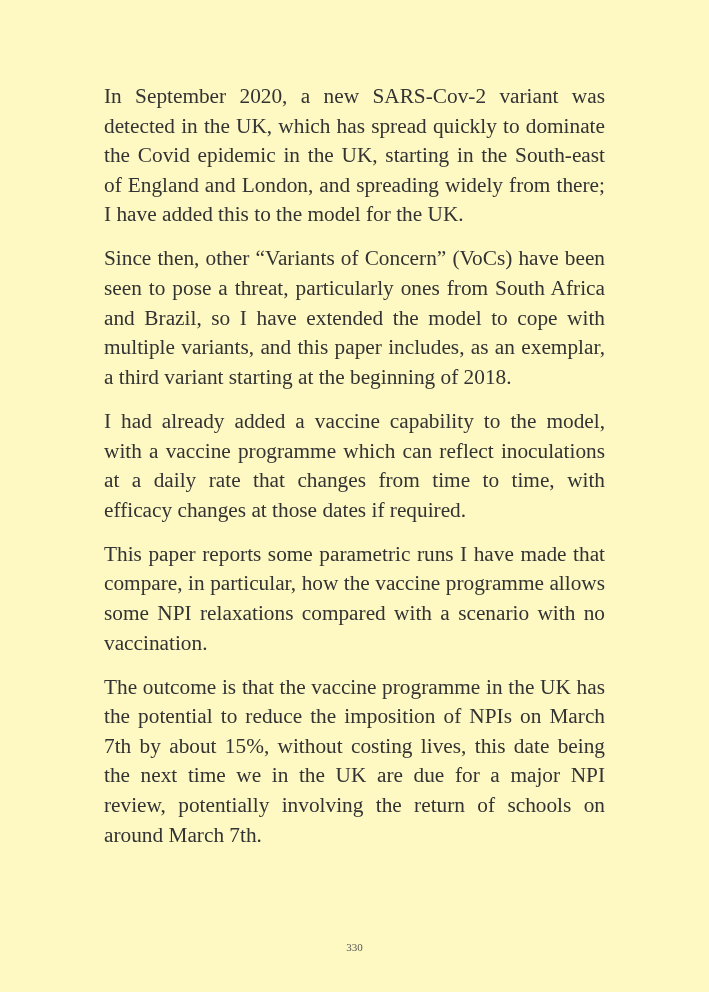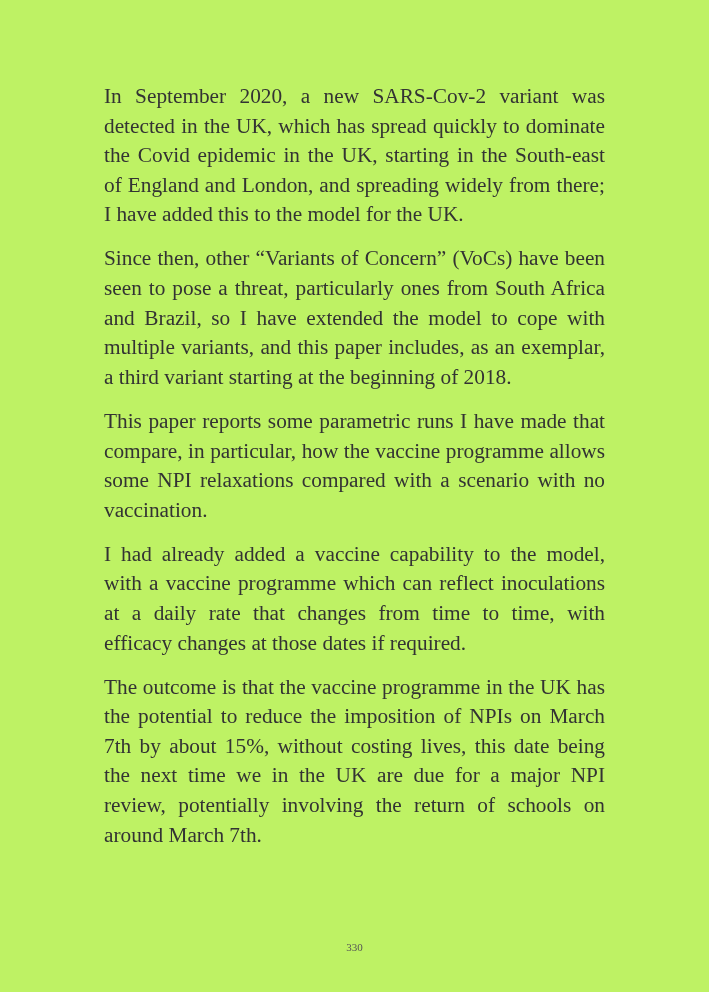--- a/index.html
+++ b/index.html
@@ -11,21 +11,21 @@
       width: 709px;
       height: 992px;
       position: relative;
       overflow: hidden;
     }
     .page {
       position: absolute;
       left: 0; top: 0;
       width: 709px;
       height: 992px;
-      background: #bef264;
+      background: #fef9c3;
     }
     .text-column {
       position: absolute;
       left: 104px;
       top: 82px;
       width: 501px;
       font-family: "Liberation Serif", "DejaVu Serif", serif;
       font-size: 21.3px;
       line-height: 29.6px;
       color: #333333;
@@ -47,18 +47,18 @@
       color: #555555;
     }
   </style>
 </head>
 <body>
 
 <div class="page">
   <div class="text-column">
     <p class="para">In September 2020, a new SARS-Cov-2 variant was detected in the UK, which has spread quickly to dominate the Covid epidemic in the UK, starting in the South-east of England and London, and spreading widely from there; I have added this to the model for the UK.</p>
     <p class="para">Since then, other “Variants of Concern” (VoCs) have been seen to pose a threat, particularly ones from South Africa and Brazil, so I have extended the model to cope with multiple variants, and this paper includes, as an exemplar, a third variant starting at the beginning of 2018.</p>
+    <p class="para">I had already added a vaccine capability to the model, with a vaccine programme which can reflect inoculations at a daily rate that changes from time to time, with efficacy changes at those dates if required.</p>
     <p class="para">This paper reports some parametric runs I have made that compare, in particular, how the vaccine programme allows some NPI relaxations compared with a scenario with no vaccination.</p>
-    <p class="para">I had already added a vaccine capability to the model, with a vaccine programme which can reflect inoculations at a daily rate that changes from time to time, with efficacy changes at those dates if required.</p>
     <p class="para">The outcome is that the vaccine programme in the UK has the potential to reduce the imposition of NPIs on March 7th by about 15%, without costing lives, this date being the next time we in the UK are due for a major NPI review, potentially involving the return of schools on around March 7th.</p>
   </div>
   <div class="page-number">330</div>
 </div>
 
 </body></html>

